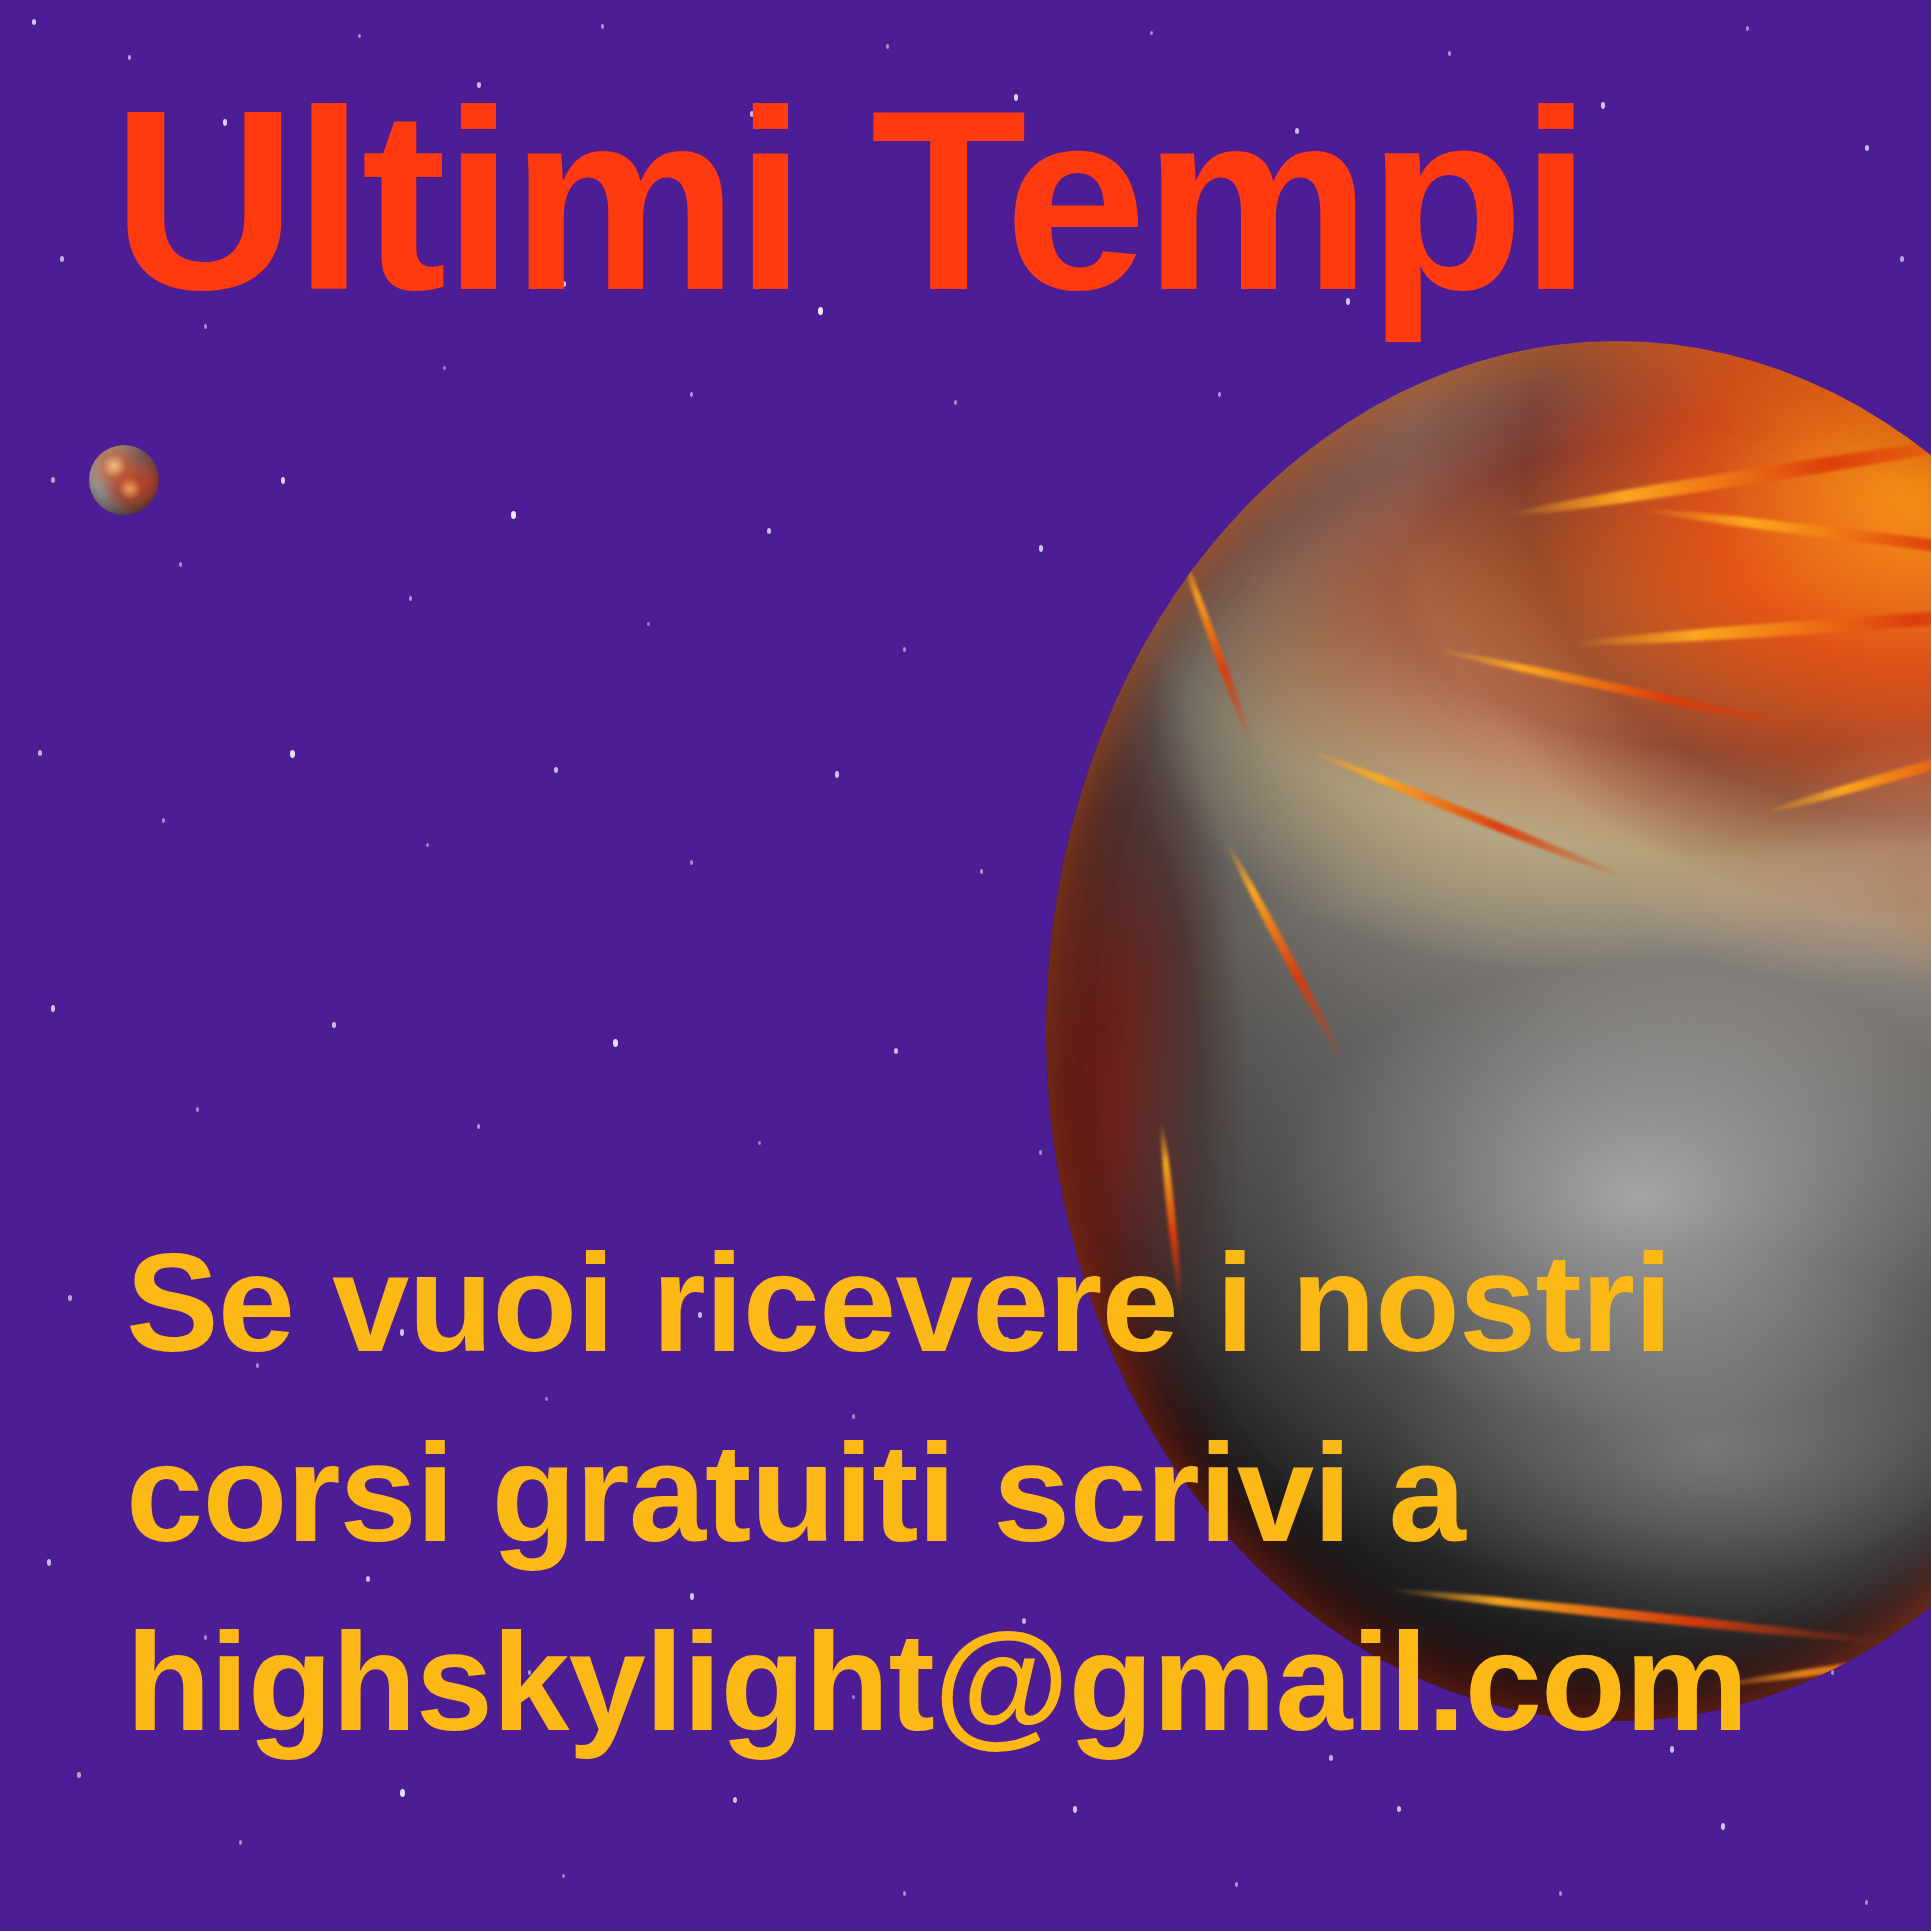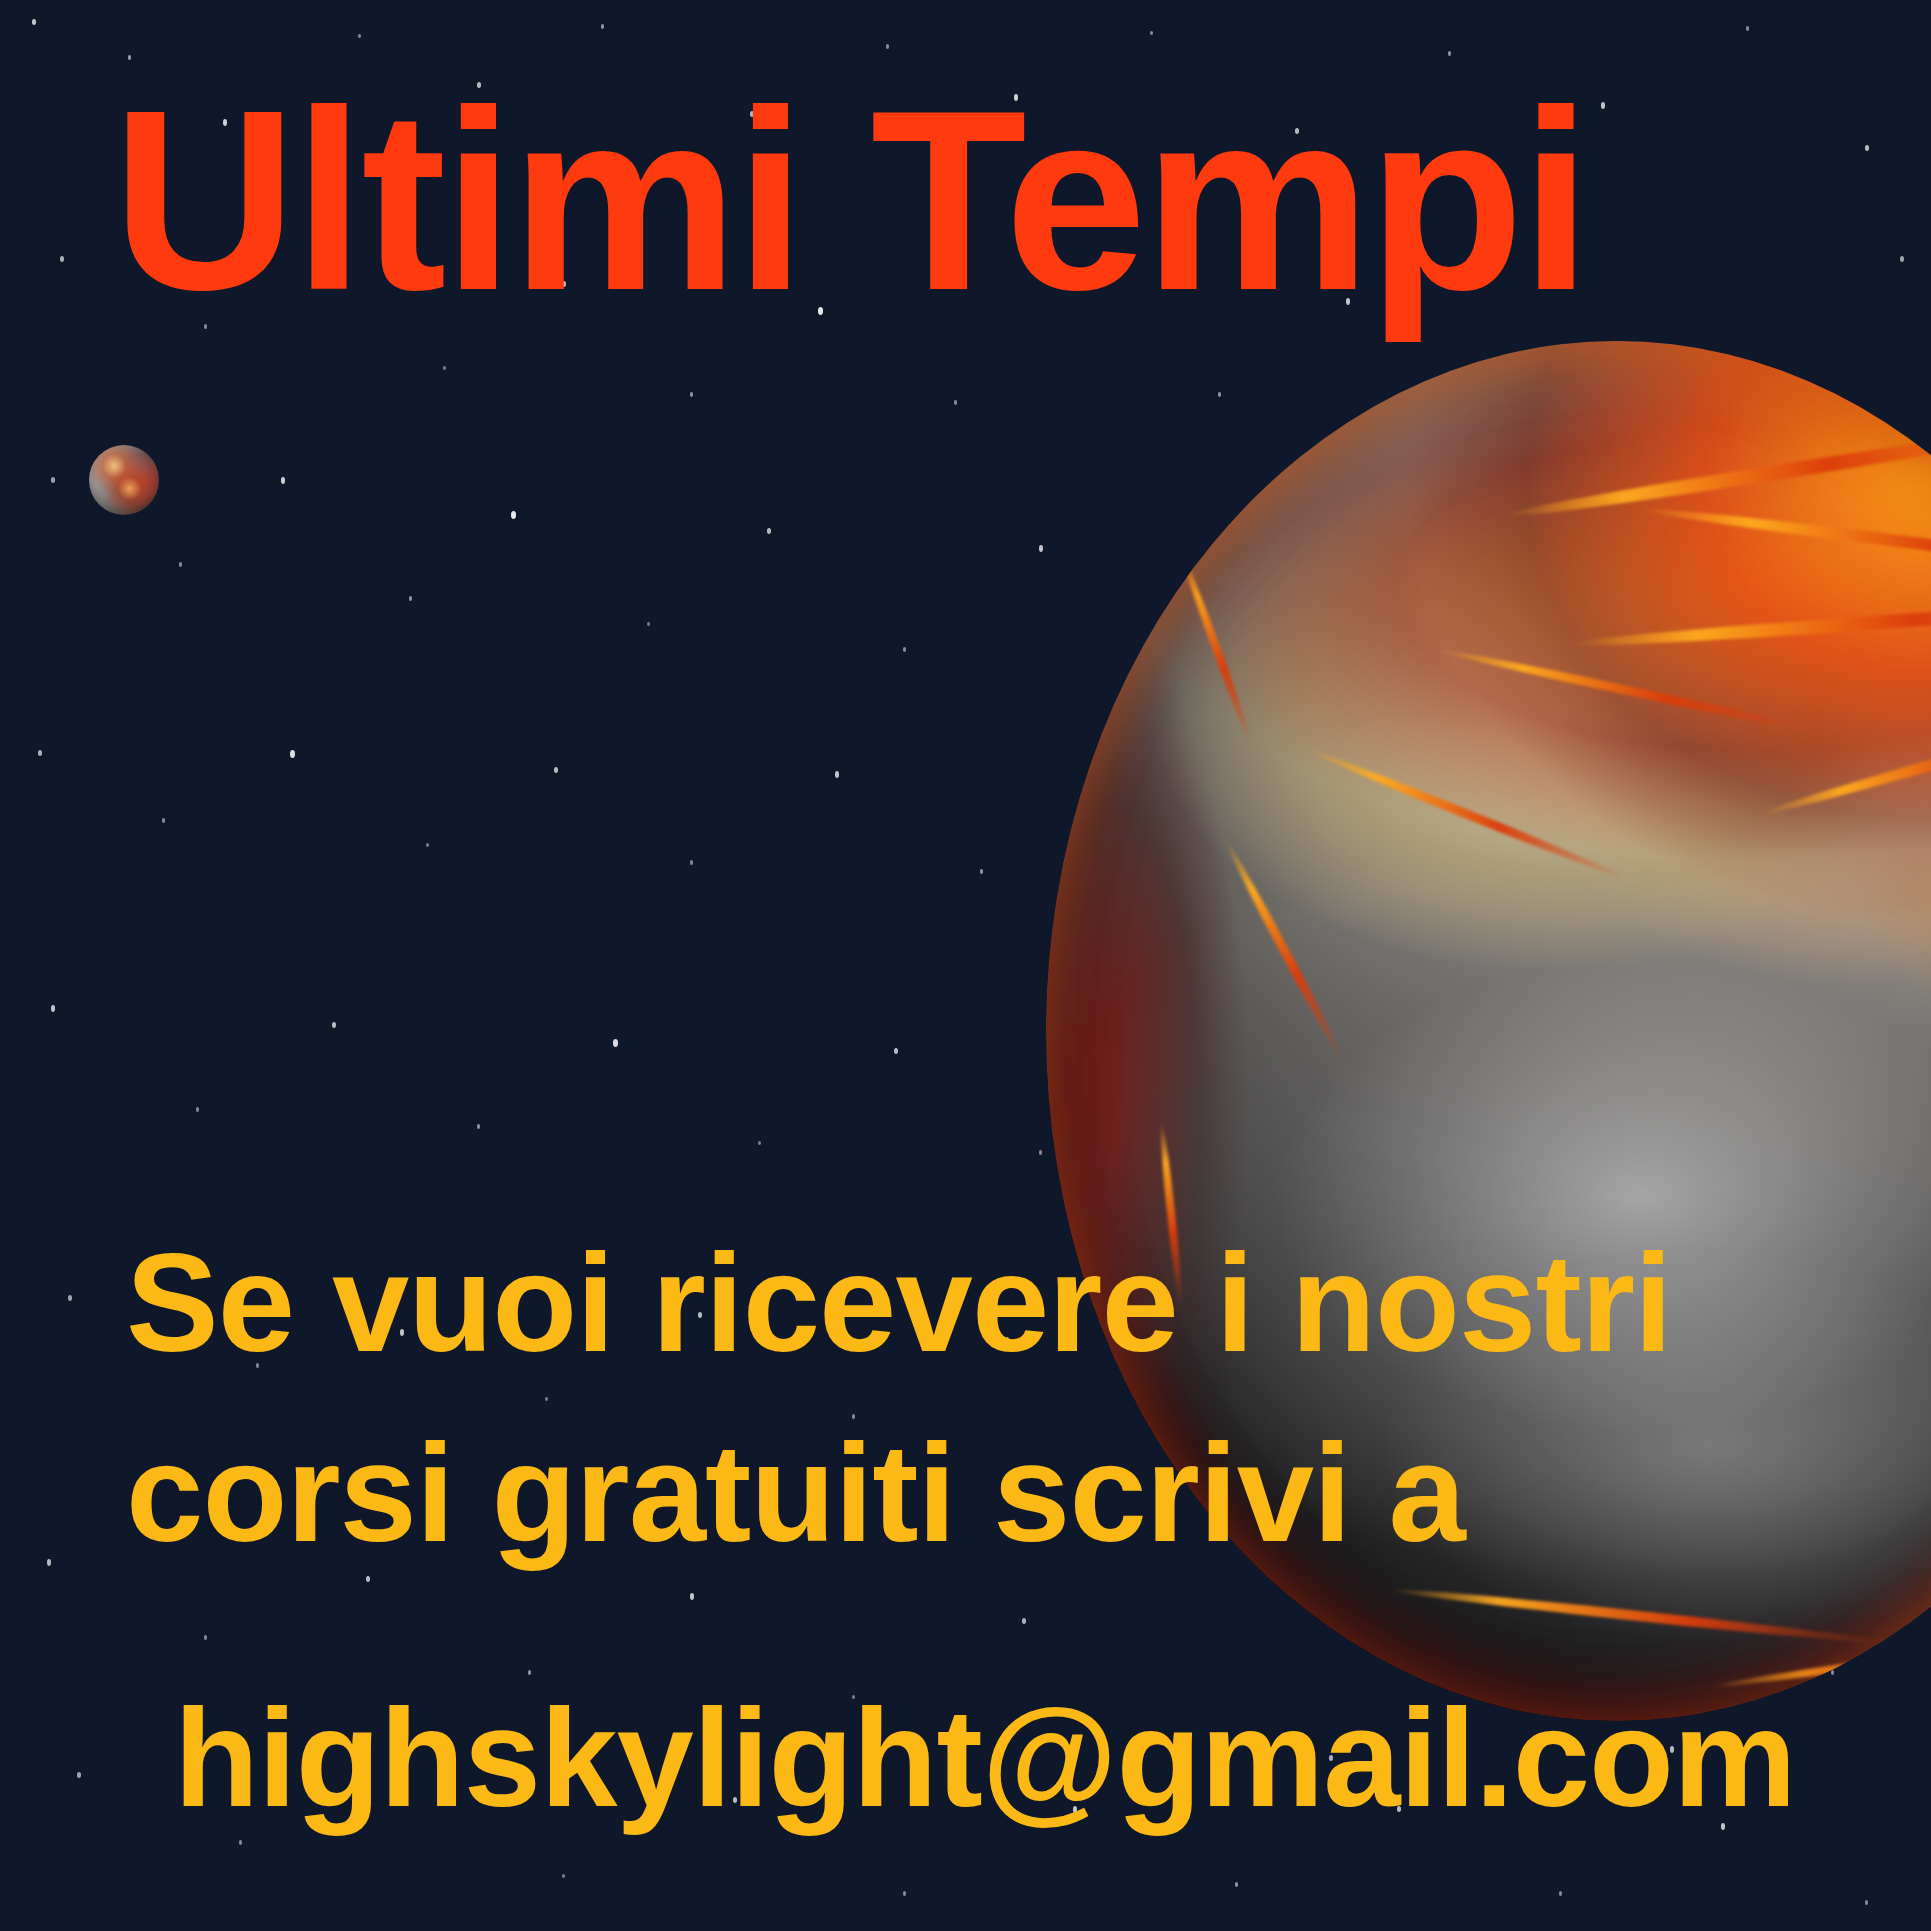--- a/index.html
+++ b/index.html
@@ -4,21 +4,21 @@
 <style>
   html, body {
     margin: 0;
     padding: 0;
     background: #000;
   }
   #poster {
     position: relative;
     width: 1932px;
     height: 1932px;
-    background: #0f172a;
+    background: #4c1d95;
     overflow: hidden;
     font-family: "Liberation Sans", "DejaVu Sans", sans-serif;
   }
 
   
   .starfield {
     position: absolute;
     inset: 0;
     pointer-events: none;
   }
@@ -134,21 +134,21 @@
   }
   .cta-line {
     left: 126px;
     font-size: 139px;
     letter-spacing: -0.9px;
     color: #FCB814;
     font-weight: 600;
   }
   #cta-line-0 { top: 1233px; }
   #cta-line-1 { top: 1423px; }
-  #cta-line-2 { top: 1688px; margin-left: 48px; }
+  #cta-line-2 { top: 1612px; }
 </style>
 </head>
 <body>
 
 <div id="poster">
 
   <div class="starfield">
     <span class="star" style="left:32px;top:19px;width:4.3px;height:6px;opacity:.75"></span>
     <span class="star" style="left:128px;top:55px;width:3.4px;height:5.1px;opacity:.6"></span>
     <span class="star" style="left:223px;top:119px;width:4.3px;height:6.8px;opacity:.8"></span>

